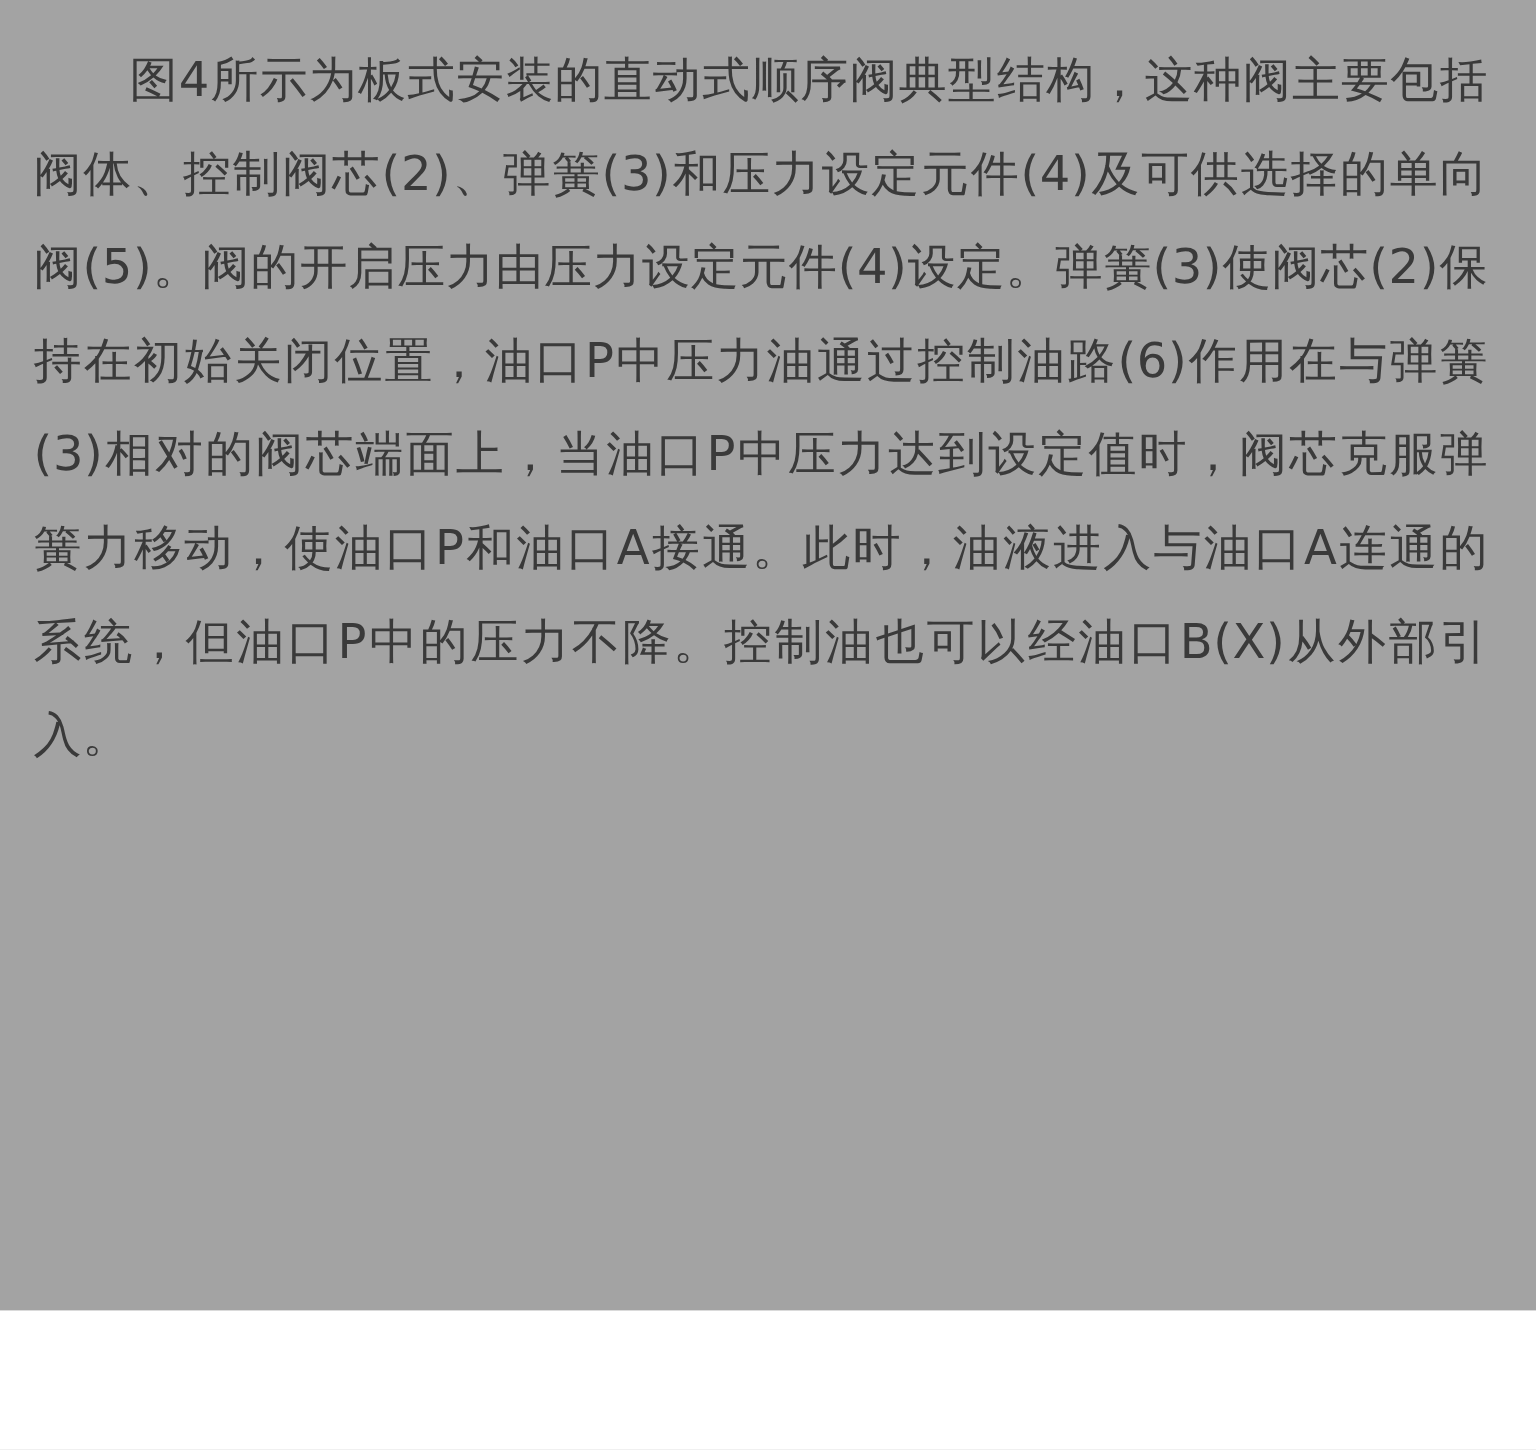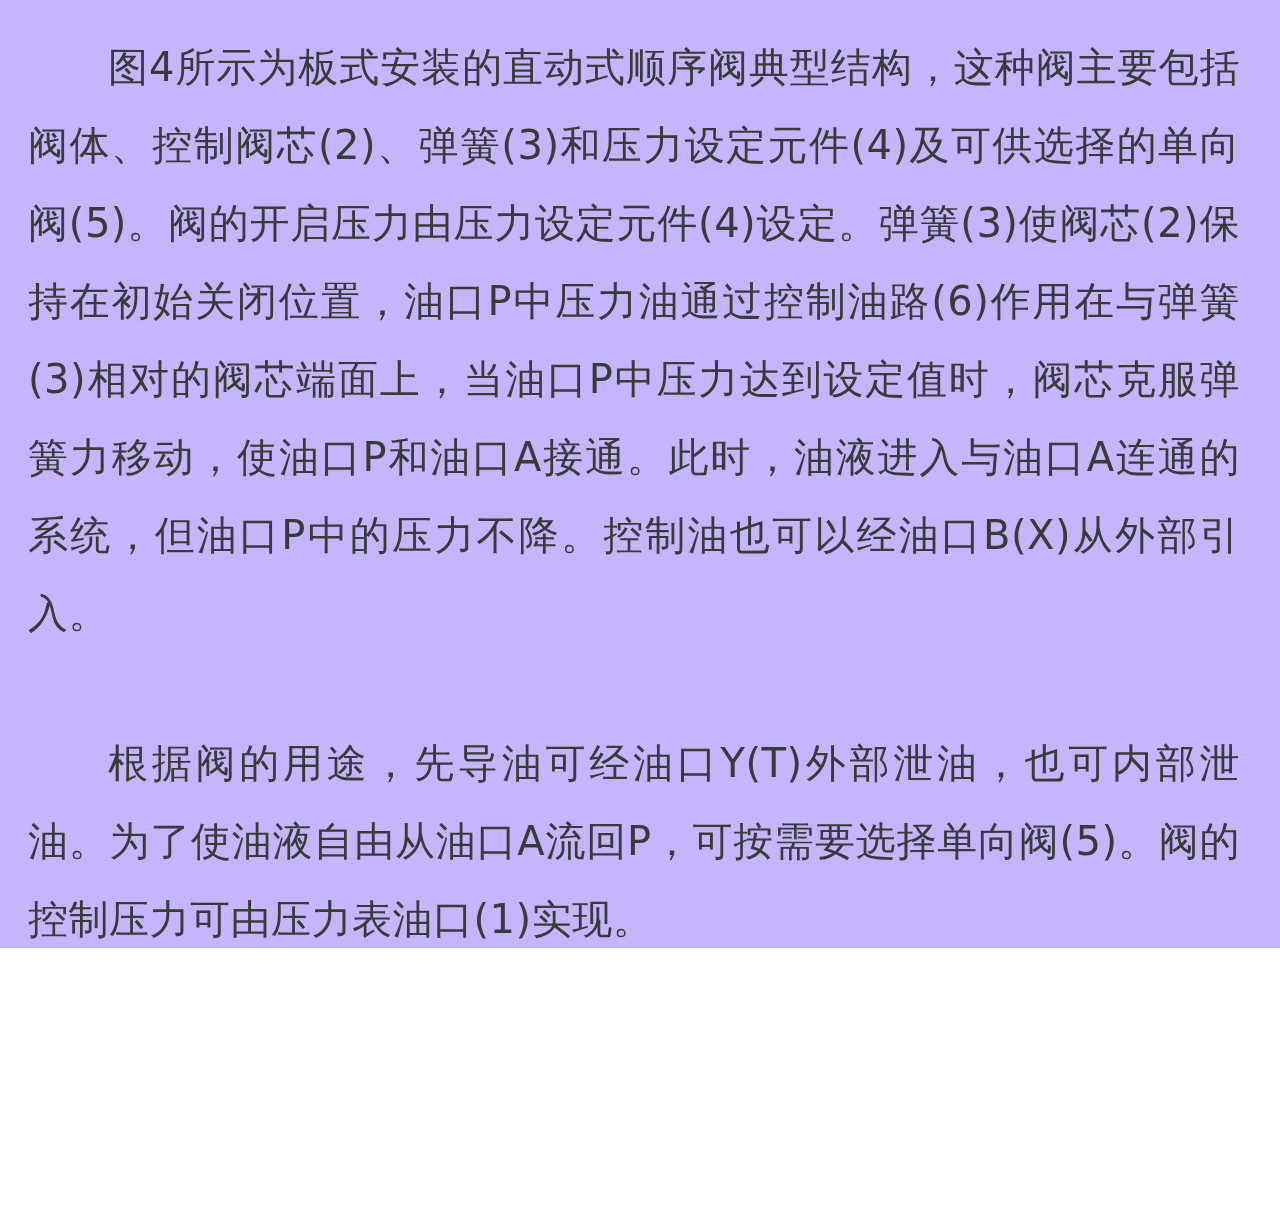--- a/index.html
+++ b/index.html
@@ -11,23 +11,23 @@
   body {
     width: 1280px;
     height: 1208px;
     font-family: "DejaVu Sans", "Liberation Sans", sans-serif;
     color: #2b2b2b;
     overflow: hidden;
   }
   .page {
     box-sizing: border-box;
     width: 1280px;
-    height: 948px;
+    height: 1092px;
     padding: 28px 40px 0 28px;
-    background: #c4b5fd;
+    background: #a3a3a3;
   }
   .article {
     display: block;
   }
   .para {
     font-size: 40px;
     line-height: 78px;
     letter-spacing: 0.5px;
     text-align: justify;
     text-justify: inter-ideograph;
@@ -39,15 +39,14 @@
   .para + .para {
     margin-top: 72px;
   }
 </style>
 </head>
 <body>
 
 <div class="page">
   <div class="article">
     <p class="para">图4所示为板式安装的直动式顺序阀典型结构，这种阀主要包括阀体、控制阀芯(2)、弹簧(3)和压力设定元件(4)及可供选择的单向阀(5)。阀的开启压力由压力设定元件(4)设定。弹簧(3)使阀芯(2)保持在初始关闭位置，油口P中压力油通过控制油路(6)作用在与弹簧(3)相对的阀芯端面上，当油口P中压力达到设定值时，阀芯克服弹簧力移动，使油口P和油口A接通。此时，油液进入与油口A连通的系统，但油口P中的压力不降。控制油也可以经油口B(X)从外部引入。</p>
-    <p class="para">根据阀的用途，先导油可经油口Y(T)外部泄油，也可内部泄油。为了使油液自由从油口A流回P，可按需要选择单向阀(5)。阀的控制压力可由压力表油口(1)实现。</p>
   </div>
 </div>
 
 </body></html>

